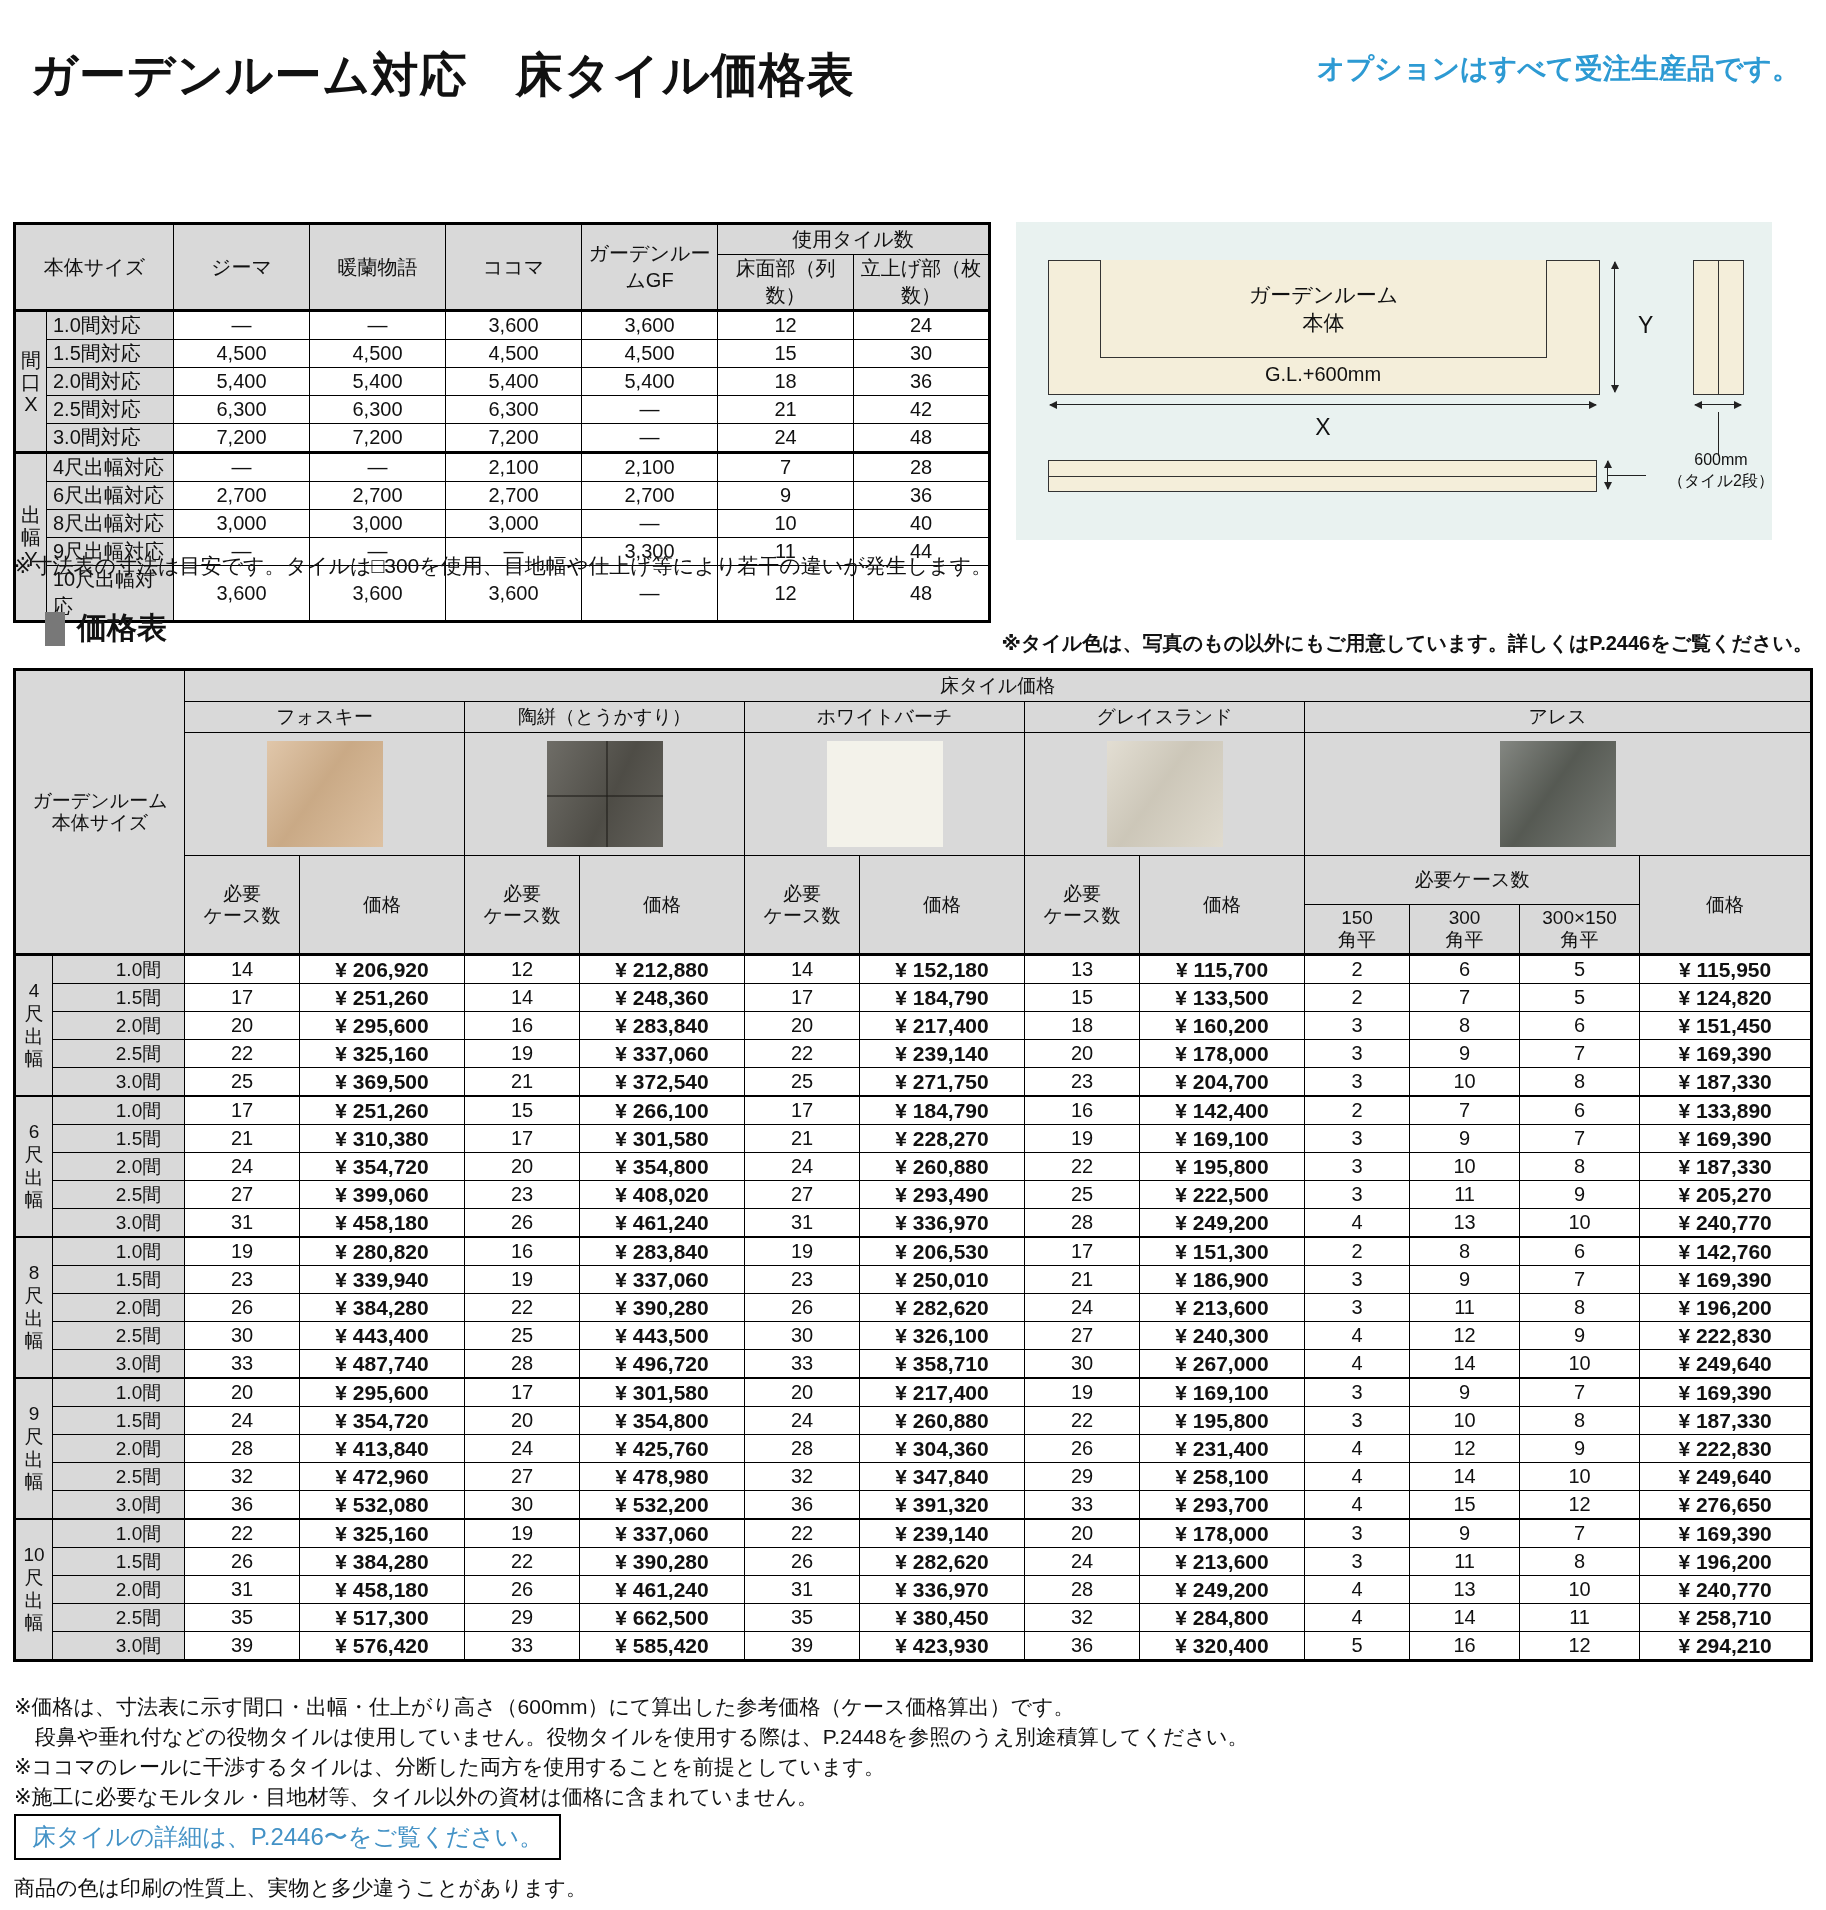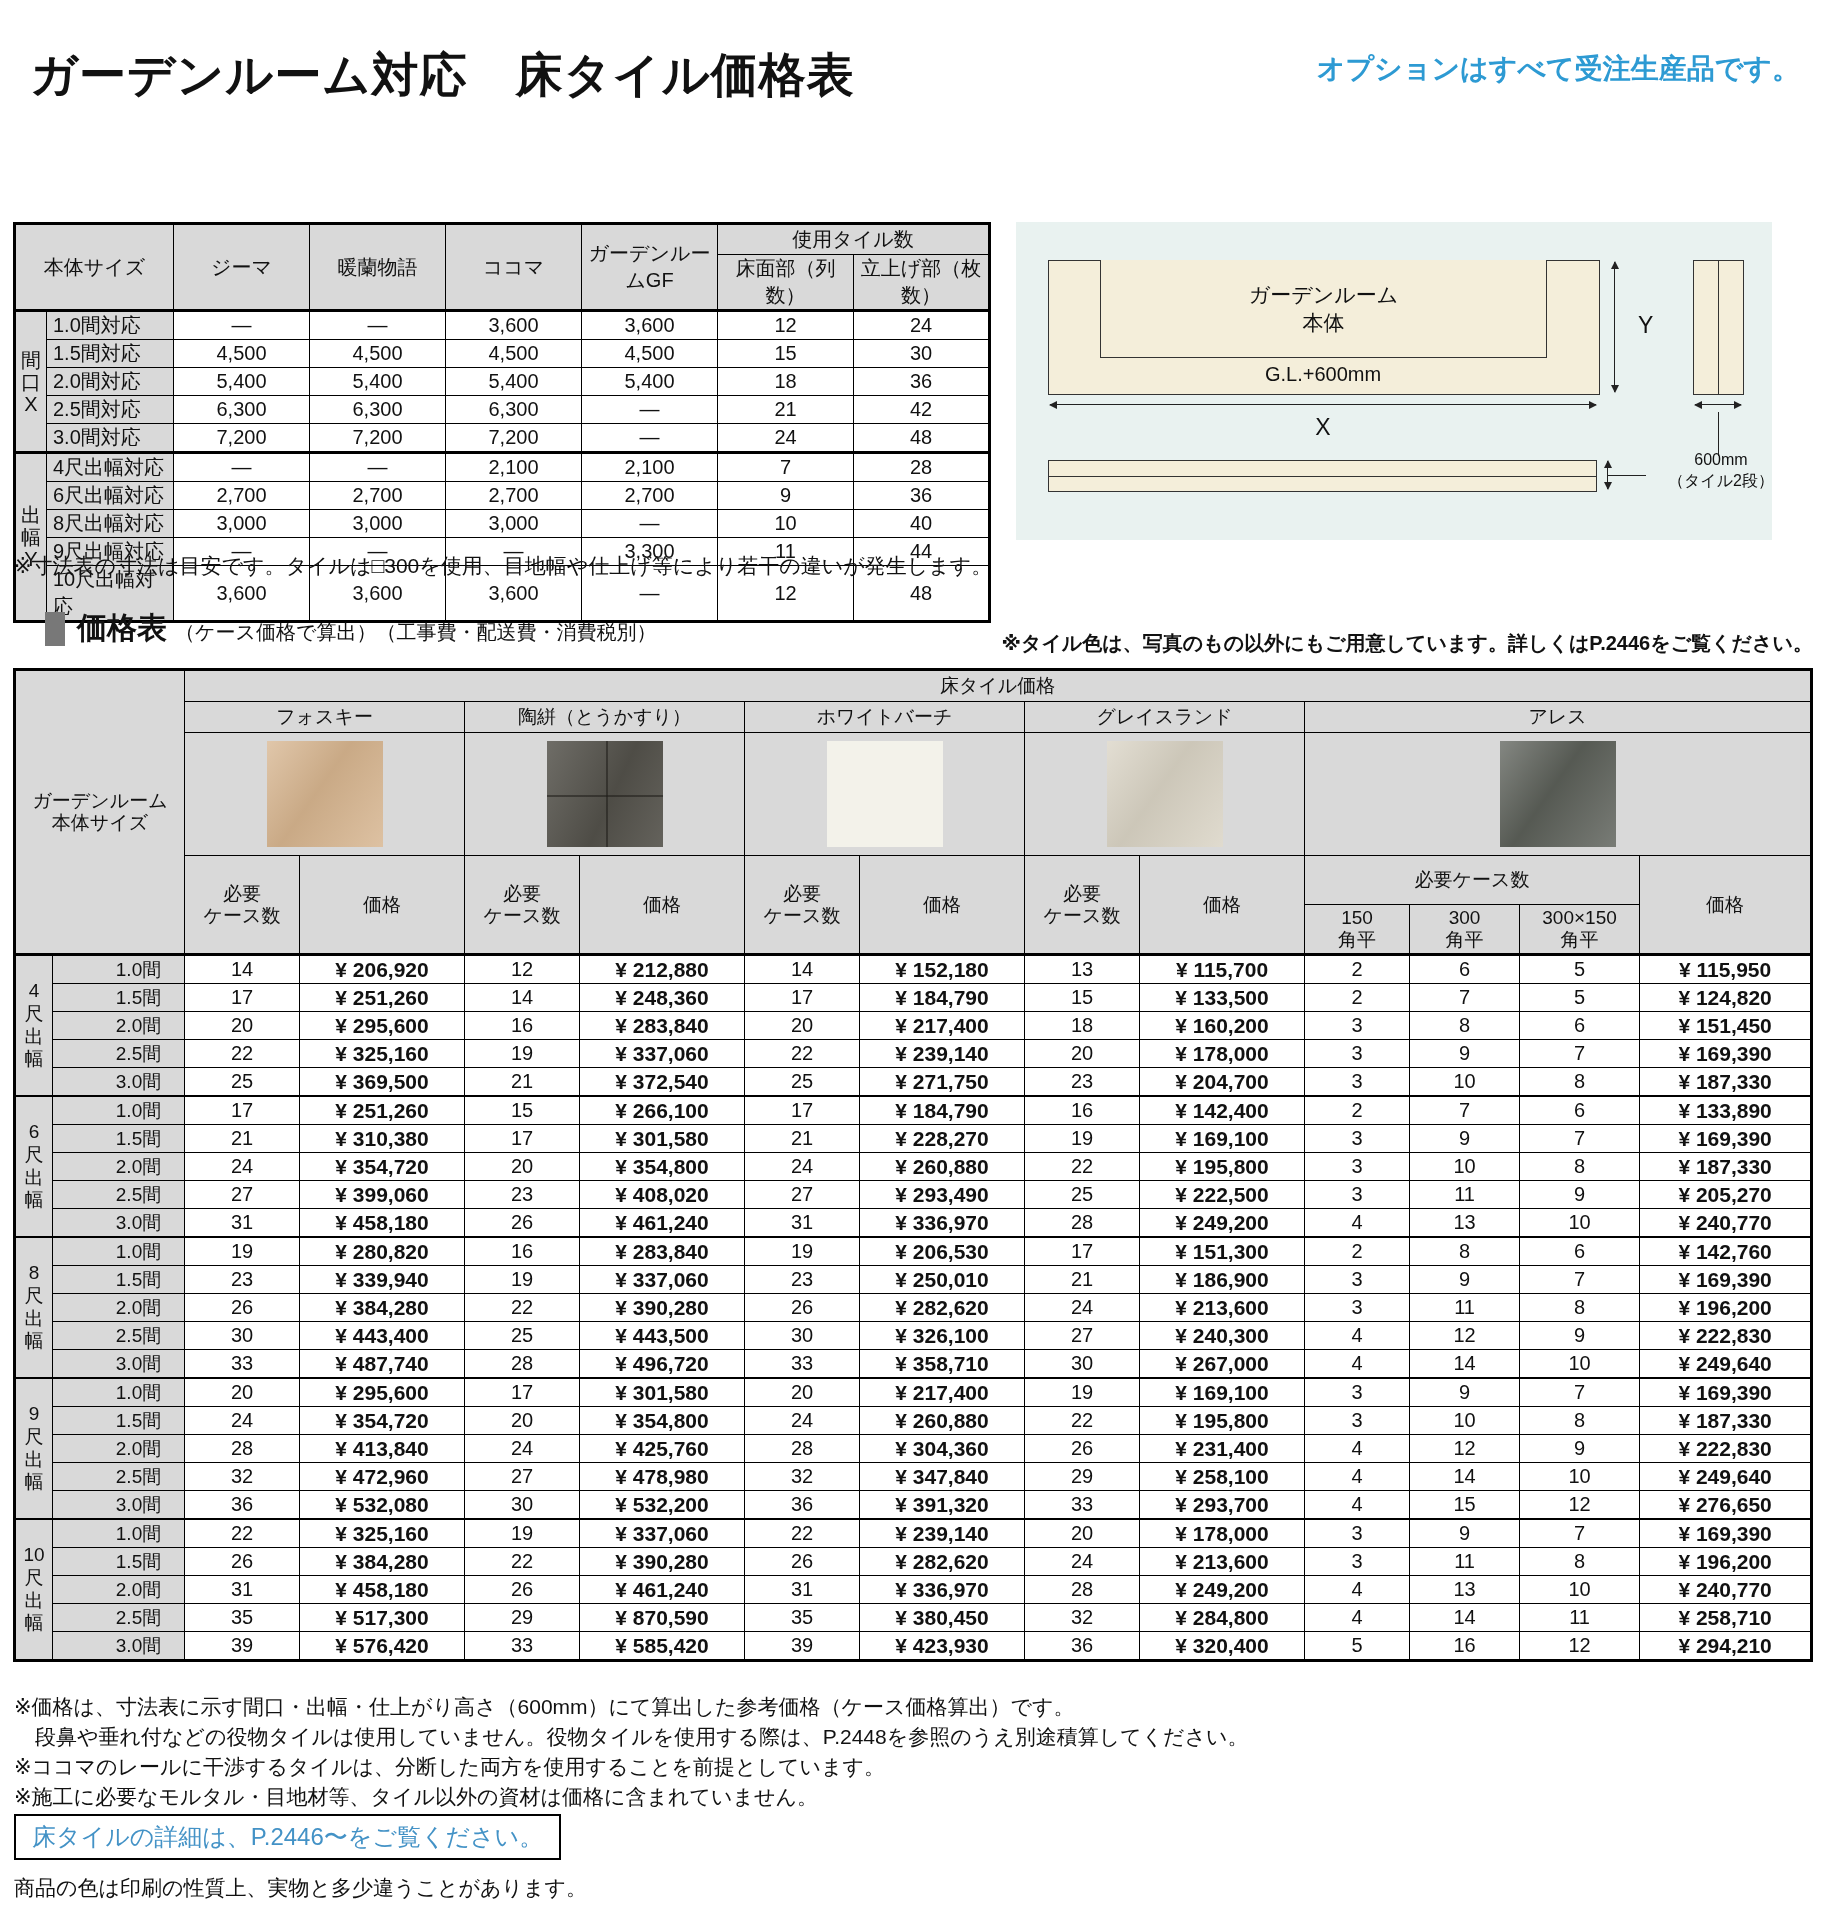--- a/index.html
+++ b/index.html
@@ -258,21 +258,20 @@
       <div>600mm</div>
       <div>（タイル2段）</div>
     </div>
   </div>
 
   <div class="dim-note">※寸法表の寸法は目安です。タイルは□300を使用、目地幅や仕上げ等により若干の違いが発生します。</div>
 
   <div class="section-heading">
     <span class="sq"></span>
     <span class="sh-title">価格表</span>
-    <span class="sh-sub">（ケース価格で算出）（工事費・配送費・消費税別）</span>
   </div>
   <div class="tile-note">※タイル色は、写真のもの以外にもご用意しています。詳しくはP.2446をご覧ください。</div>
 
   <table class="price-table">
     <colgroup>
       <col style="width:38px">
         <col style="width:132px">
       <col style="width:115px">
         <col style="width:165px">
       <col style="width:115px">
@@ -731,21 +730,21 @@
           <td>4</td>
           <td>13</td>
           <td>10</td>
           <td class="b">¥ 240,770</td>
         </tr>
         <tr>
           <td class="rowlabel">2.5間</td>
           <td>35</td>
           <td class="b">¥ 517,300</td>
           <td>29</td>
-          <td class="b">¥ 870,590</td>
+          <td class="b">¥ 662,500</td>
           <td>35</td>
           <td class="b">¥ 380,450</td>
           <td>32</td>
           <td class="b">¥ 284,800</td>
           <td>4</td>
           <td>14</td>
           <td>11</td>
           <td class="b">¥ 258,710</td>
         </tr>
         <tr>

